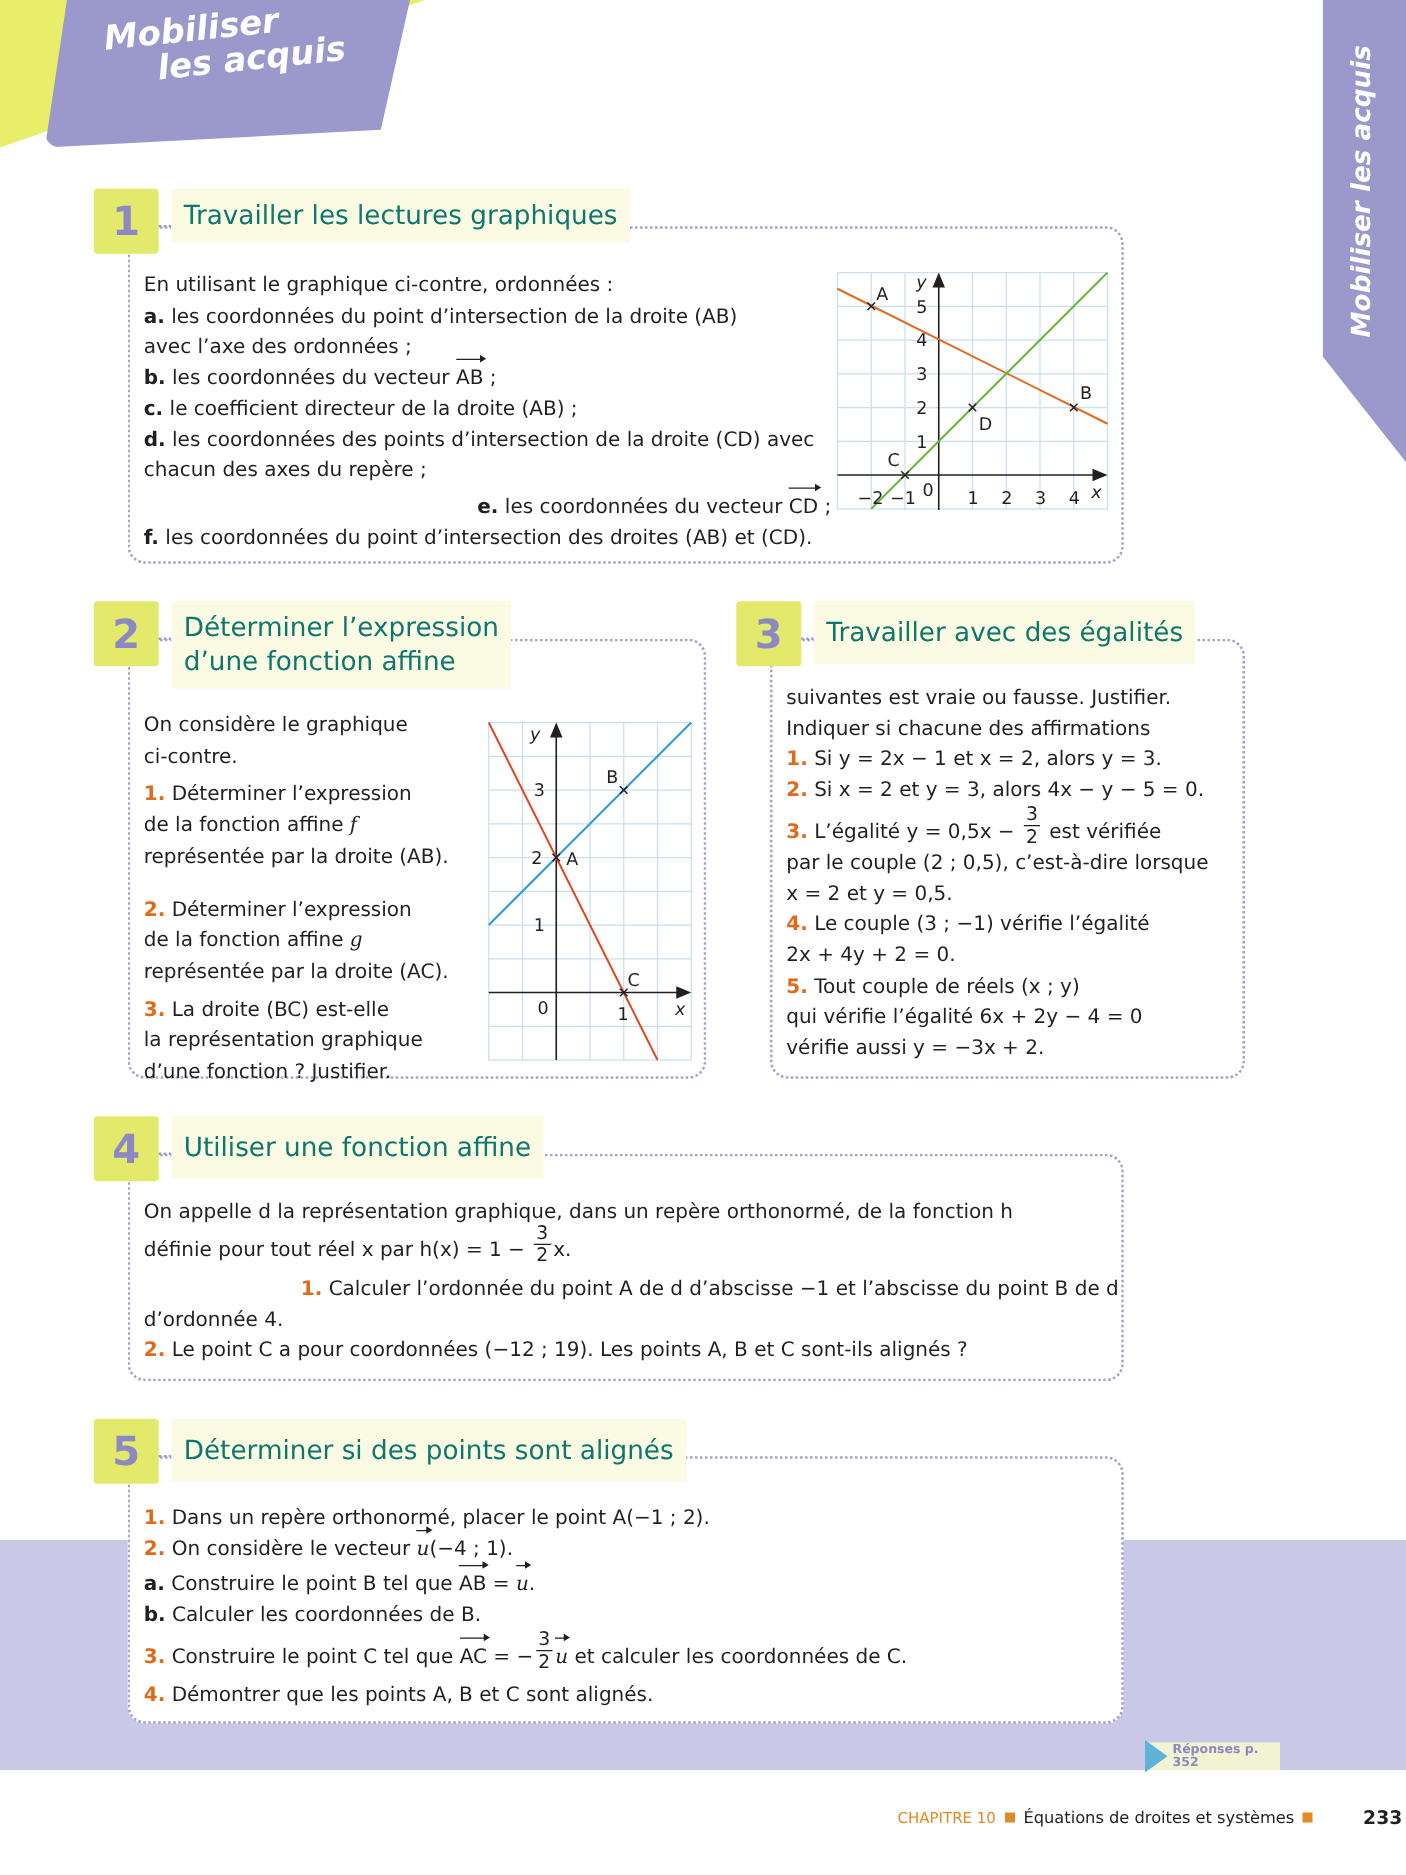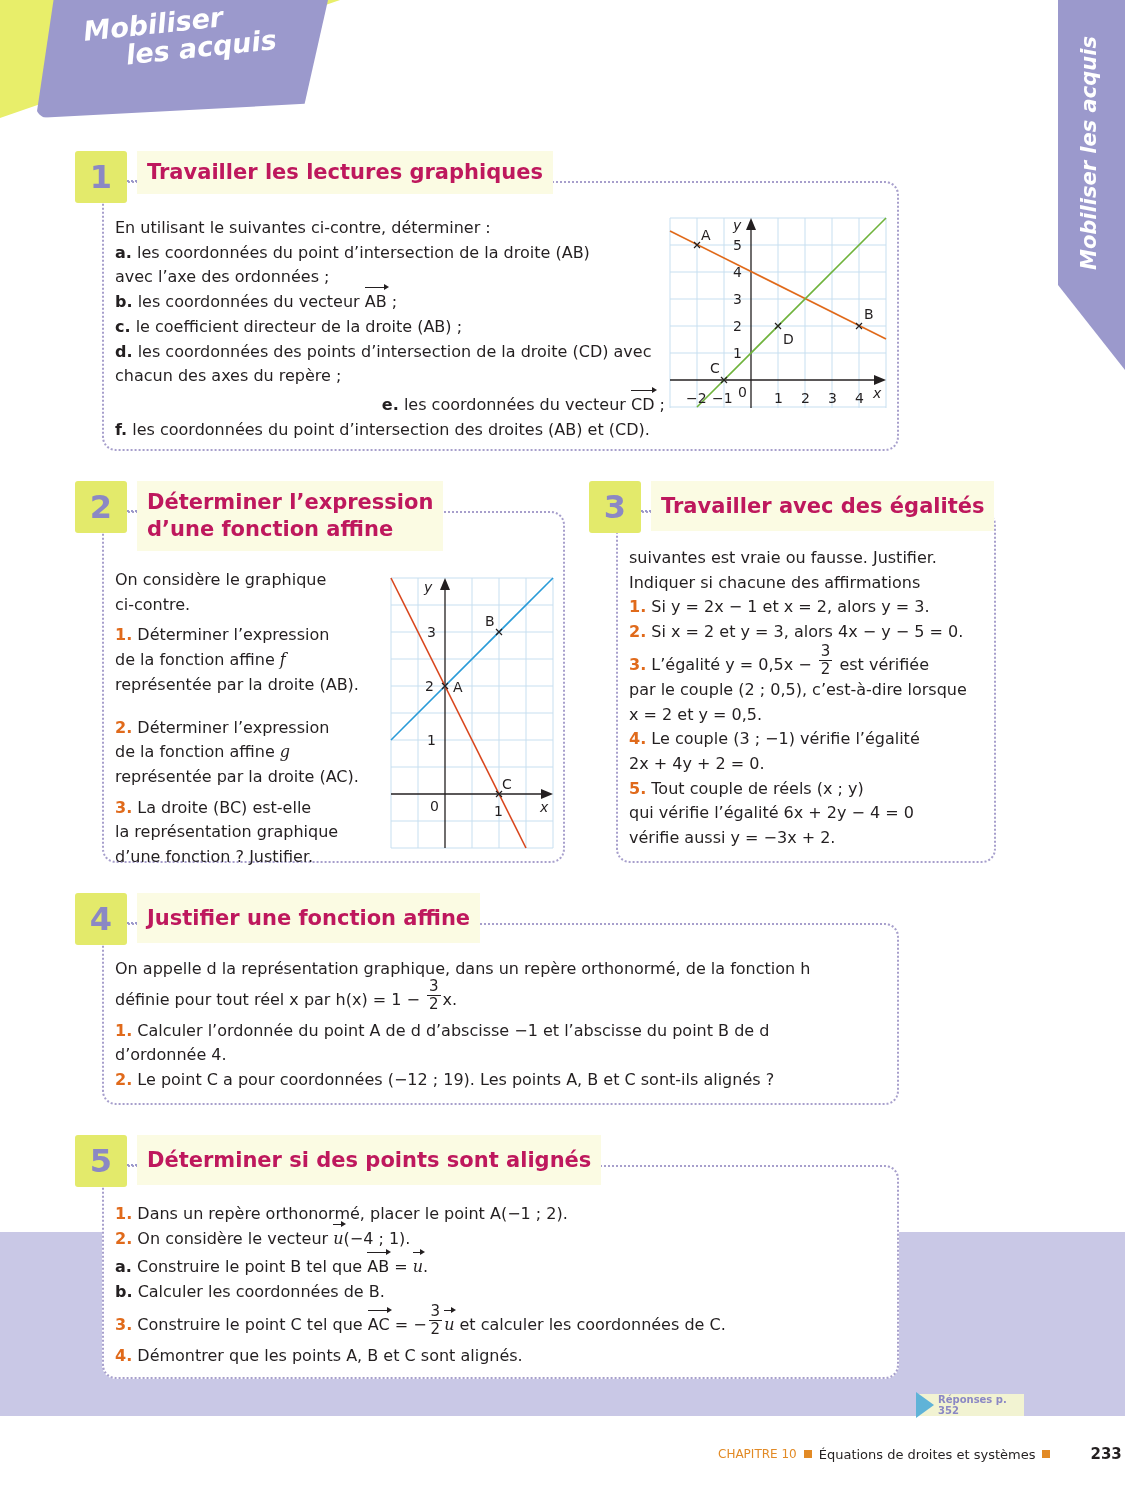--- a/index.html
+++ b/index.html
@@ -15,21 +15,21 @@
   
   .side-tab { position: absolute; left: 1058px; top: 0; width: 67px; height: 370px; background: #9b99cc; clip-path: polygon(0 0, 100% 0, 100% 100%, 0 77%); }
   .side-tab-text { position: absolute; left: 1077px; top: 270px; color: #fff; font-weight: bold; font-style: italic; font-size: 21px; transform: rotate(-90deg); transform-origin: left top; white-space: nowrap; }
 
   
   .bottom-band { position: absolute; left: 0; top: 1232px; width: 1125px; height: 184px; background: #c9c8e6; }
 
   
   .num-box { position: absolute; width: 52px; height: 52px; background: #e3ea6b; color: #8b88c4; font-weight: bold; font-size: 32px; display: flex; align-items: center; justify-content: center; border-radius: 3px; }
   .num-dots { position: absolute; width: 10px; border-top: 2px dotted #9b99cc; }
-  .title-box { position: absolute; background: #fbfbe3; color: #be185d; font-weight: bold; font-size: 21px; padding: 8px 10px; line-height: 27px; }
+  .title-box { position: absolute; background: #fbfbe3; color: #0f766e; font-weight: normal; font-size: 21px; padding: 8px 10px; line-height: 27px; }
   .frame { position: absolute; border: 2px dotted #a79fcc; border-radius: 14px; background: #ffffff; }
   .text { position: absolute; font-size: 16px; line-height: 24.7px; color: #231f20; }
   .text p { margin: 0; }
   .o { color: #e06a1b; font-weight: bold; }
   .b { font-weight: bold; }
   .m { font-family: "DejaVu Serif", "Liberation Serif", serif; font-style: italic; }
   .vec { position: relative; display: inline-block; }
   .vec::before { content: ""; position: absolute; left: 0; right: 0; top: -3px; border-top: 1px solid #231f20; }
   .vec::after { content: ""; position: absolute; right: -2px; top: -6px; border-left: 5px solid #231f20; border-top: 3px solid transparent; border-bottom: 3px solid transparent; }
   .frac { display: inline-flex; flex-direction: column; align-items: center; vertical-align: middle; font-size: 15px; line-height: 17px; margin: -10px 2px 0; }
@@ -58,21 +58,21 @@
 <div class="side-tab-text">Mobiliser les acquis</div>
 
 <div class="bottom-band"></div>
 
 <div class="frame" style="left:102px;top:181px;width:797px;height:270px;"></div>
 <div class="num-box" style="left:75px;top:151px;">1</div>
 <div class="num-dots" style="left:127px;top:180px;"></div>
 <div class="title-box" style="left:137px;top:151px;">Travailler les lectures graphiques</div>
 
 <div class="text" style="left:115px;top:216px;width:550px;">
-  <p>En utilisant le suivantes ci-contre, déterminer :</p>
+  <p>En utilisant le graphique ci-contre, ordonnées :</p>
   <p><span class="b">a.</span> <span>les coordonnées du point d’intersection de la droite (AB)</span></p>
   <p><span>avec l’axe des ordonnées ;</span></p>
   <p><span class="b">b.</span> <span>les coordonnées du vecteur </span><span class="vec">AB</span><span> ;</span></p>
   <p><span class="b">c.</span> <span>le coefficient directeur de la droite (AB) ;</span></p>
   <p><span class="b">d.</span> <span>les coordonnées des points d’intersection de la droite (CD) avec</span></p>
   <p><span>chacun des axes du repère ;</span></p>
   <p style="margin-top:4px;text-align:right;"><span class="b">e.</span> <span>les coordonnées du vecteur </span><span class="vec">CD</span><span> ;</span></p>
   <p><span class="b">f.</span> <span>les coordonnées du point d’intersection des droites (AB) et (CD).</span></p>
 </div>
 
@@ -213,29 +213,29 @@
   <p><span class="o">4.</span> <span>Le couple (3 ; −1) vérifie l’égalité</span></p>
   <p>2x + 4y + 2 = 0.</p>
   <p><span class="o">5.</span> <span>Tout couple de réels (x ; y)</span></p>
   <p>qui vérifie l’égalité 6x + 2y − 4 = 0</p>
   <p>vérifie aussi y = −3x + 2.</p>
 </div>
 
 <div class="frame" style="left:102px;top:923px;width:797px;height:182px;"></div>
 <div class="num-box" style="left:75px;top:893px;">4</div>
 <div class="num-dots" style="left:127px;top:922px;"></div>
-<div class="title-box" style="left:137px;top:893px;height:50px;padding-top:12px;">Justifier une fonction affine</div>
+<div class="title-box" style="left:137px;top:893px;height:50px;padding-top:12px;">Utiliser une fonction affine</div>
 
 <div class="text" style="left:115px;top:957px;width:780px;">
   <p>On appelle d la représentation graphique, dans un repère orthonormé, de la fonction h</p>
   <p style="margin-top:6px;"><span>définie pour tout réel x par h(x) = 1 − </span><span class="frac">
         <span class="num">3</span>
         <span>2</span>
       </span><span>x.</span></p>
-  <p style="margin-top:6px;"><span class="o">1.</span> <span>Calculer l’ordonnée du point A de d d’abscisse −1 et l’abscisse du point B de d</span></p>
+  <p style="margin-top:6px;text-align:right;"><span class="o">1.</span> <span>Calculer l’ordonnée du point A de d d’abscisse −1 et l’abscisse du point B de d</span></p>
   <p>d’ordonnée 4.</p>
   <p><span class="o">2.</span> <span>Le point C a pour coordonnées (−12 ; 19). Les points A, B et C sont-ils alignés ?</span></p>
 </div>
 
 <div class="frame" style="left:102px;top:1165px;width:797px;height:214px;"></div>
 <div class="num-box" style="left:75px;top:1135px;">5</div>
 <div class="num-dots" style="left:127px;top:1164px;"></div>
 <div class="title-box" style="left:137px;top:1135px;height:50px;padding-top:12px;">Déterminer si des points sont alignés</div>
 
 <div class="text" style="left:115px;top:1202px;width:780px;">

